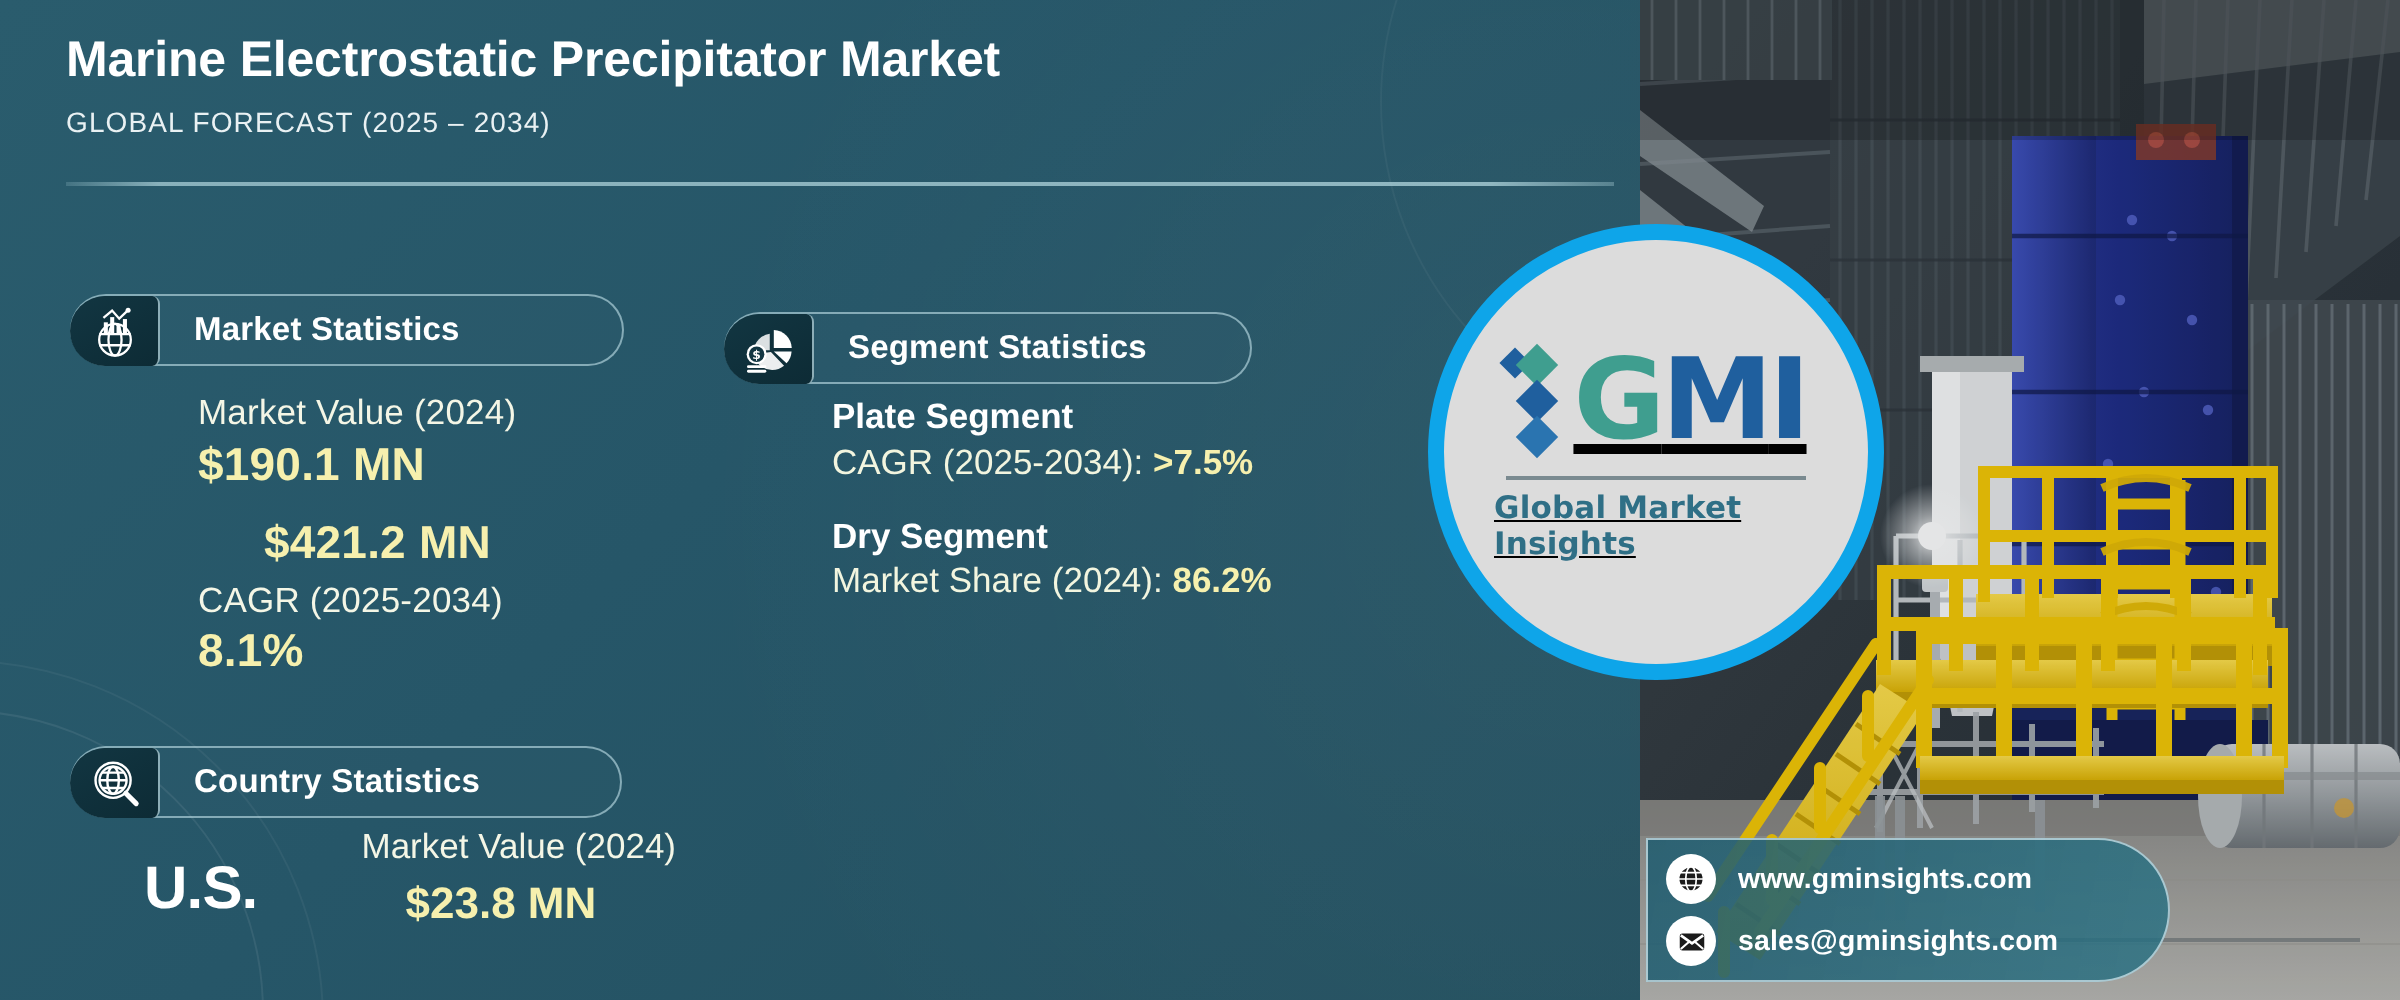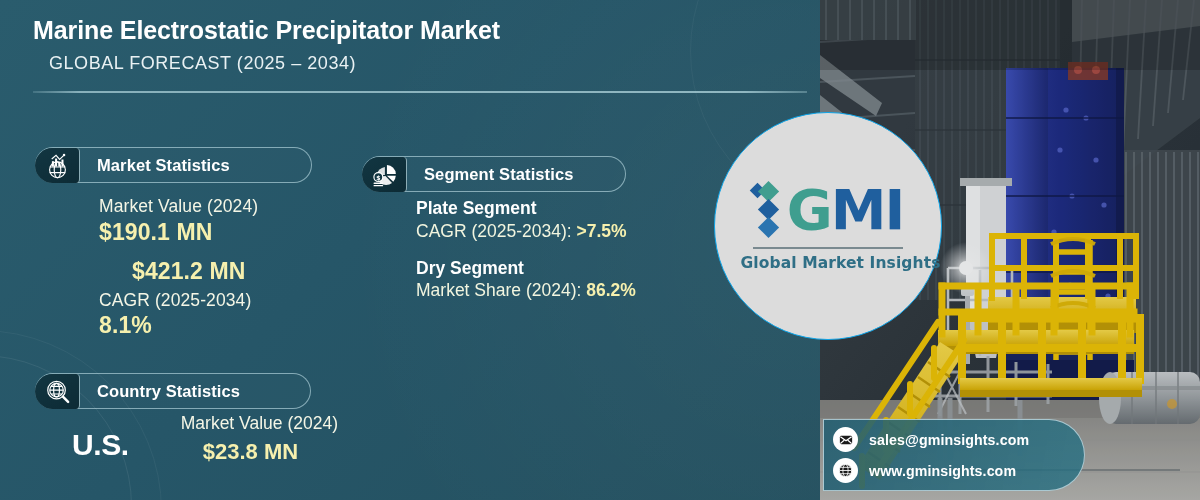--- a/index.html
+++ b/index.html
@@ -26,21 +26,21 @@
   #deco-arc-2{left:-200px;top:330px;width:360px;height:360px;border-color:rgba(255,255,255,.05);}
   #deco-arc-3{left:690px;top:-120px;width:340px;height:340px;border-color:rgba(255,255,255,.045);}
 
   
   #header{position:absolute;left:33px;top:16px;width:775px;}
   #main-title{
     font-size:25px;font-weight:bold;color:#ffffff;letter-spacing:-.1px;
     line-height:1.15;margin:0;
   }
   #subtitle{
-    font-size:18px;color:#e9f1f3;letter-spacing:.55px;margin:9px 0 0 16px;line-height:1.1;
+    font-size:14px;color:#e9f1f3;letter-spacing:.55px;margin:9px 0 0 0;line-height:1.1;
   }
   #header-divider{
     position:absolute;left:33px;top:91px;width:774px;height:2px;
     background:linear-gradient(90deg,rgba(173,210,218,.20) 0%,rgba(173,210,218,.72) 6%,rgba(173,210,218,.78) 92%,rgba(173,210,218,.35) 100%);
   }
 
   
   .stat-pill{
     position:absolute;height:36px;border:1.4px solid rgba(190,222,230,.62);
     border-radius:18px;display:flex;align-items:center;
@@ -99,23 +99,24 @@
   
   #photo{
     position:absolute;left:820px;top:0;width:380px;height:500px;overflow:hidden;
     background:#2b3238;
   }
   #photo svg{position:absolute;left:0;top:0;}
 
   
   #logo-badge{
     position:absolute;left:714px;top:112px;width:228px;height:228px;border-radius:50%;
-    background:#dcdcdc;border:1px solid #0ea5e9;
+    background:#dcdcdc;border:8px solid #0ea5e9;
     display:flex;flex-direction:column;align-items:center;justify-content:center;
     box-sizing:border-box;
+    text-decoration:underline;
   }
   #logo-mark{display:flex;align-items:center;margin-left:-4px;}
   #logo-diamonds{margin-right:4px;}
   #logo-text{
     font-size:56px;font-weight:bold;line-height:1;letter-spacing:-2px;
     font-family:"DejaVu Sans","Liberation Sans",sans-serif;
   }
   .logo-g{color:#3f9e8f;}
   .logo-m{color:#1f5f9e;}
   .logo-i{color:#1f5f9e;}
@@ -483,36 +484,36 @@
       </svg>
       <div id="logo-text"><span class="logo-g">G</span><span class="logo-m">M</span><span class="logo-i">I</span></div>
     </div>
     <div id="logo-rule"></div>
     <div id="logo-tagline">Global Market Insights</div>
   </div>
 
   <div id="contact">
     <div class="contact-row">
       <span class="contact-icon">
-        <svg width="14" height="14" viewBox="0 0 16 16">
-          <rect x="1" y="3.2" width="14" height="9.6" rx="1.6" fill="#1b1b1b"></rect>
-          <path d="M1.6 4.2l6.4 4.6 6.4-4.6" fill="none" stroke="#ffffff" stroke-width="1.5"></path>
-          <path d="M1.6 12l4.6-4M14.4 12l-4.6-4" fill="none" stroke="#ffffff" stroke-width="1.2"></path>
-        </svg>
-      </span>
-      <span class="contact-text">sales@gminsights.com</span>
-    </div>
-    <div class="contact-row">
-      <span class="contact-icon">
         <svg width="15" height="15" viewBox="0 0 16 16">
           <circle cx="8" cy="8" r="6.6" fill="#1b1b1b"></circle>
           <g fill="none" stroke="#ffffff" stroke-width=".9">
             <circle cx="8" cy="8" r="6.6"></circle>
             <ellipse cx="8" cy="8" rx="2.8" ry="6.6"></ellipse>
             <path d="M1.4 8h13.2M2.6 4.6h10.8M2.6 11.4h10.8"></path>
           </g>
         </svg>
       </span>
       <span class="contact-text">www.gminsights.com</span>
     </div>
+    <div class="contact-row">
+      <span class="contact-icon">
+        <svg width="14" height="14" viewBox="0 0 16 16">
+          <rect x="1" y="3.2" width="14" height="9.6" rx="1.6" fill="#1b1b1b"></rect>
+          <path d="M1.6 4.2l6.4 4.6 6.4-4.6" fill="none" stroke="#ffffff" stroke-width="1.5"></path>
+          <path d="M1.6 12l4.6-4M14.4 12l-4.6-4" fill="none" stroke="#ffffff" stroke-width="1.2"></path>
+        </svg>
+      </span>
+      <span class="contact-text">sales@gminsights.com</span>
+    </div>
   </div>
 
 </div>
 
 </body></html>

